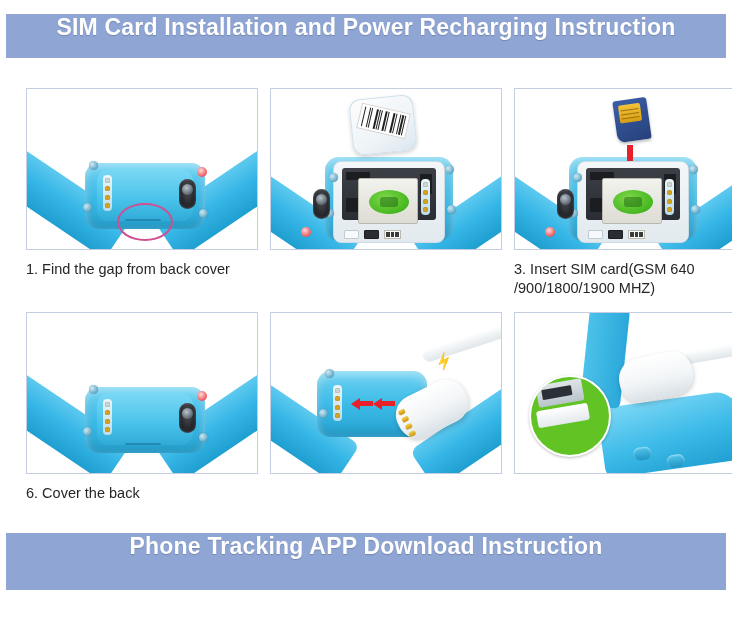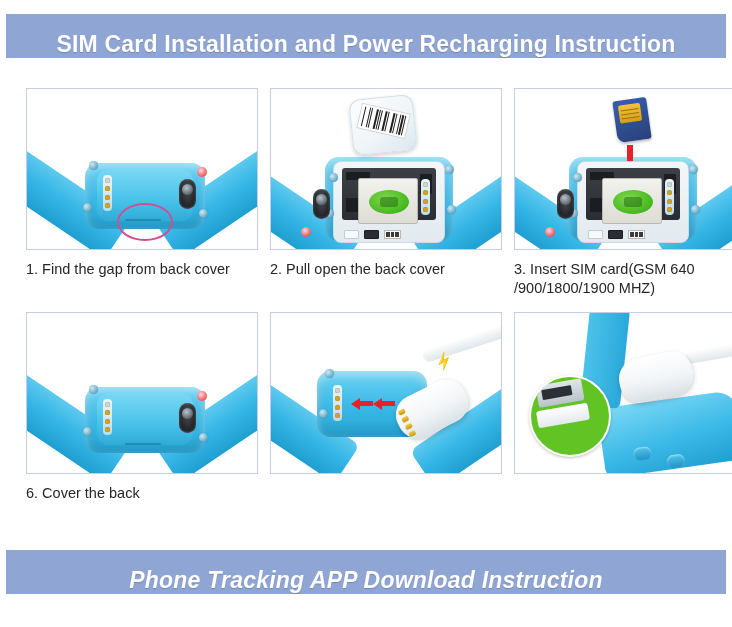--- a/index.html
+++ b/index.html
@@ -19,26 +19,26 @@
   .banner {
     position: absolute;
     left: 6px;
     width: 720px;
     background: #8fa5d4;
     color: #ffffff;
     font-size: 23px;
     font-weight: bold;
     letter-spacing: 0.2px;
     display: flex;
-    align-items: flex-end;
+    align-items: flex-start;
     justify-content: center;
     text-shadow: 0 1px 1px rgba(0,0,0,0.18);
   }
   #banner-top { top: 14px; height: 44px; }
-  #banner-bottom { top: 550px; height: 44px; font-style: italic; }
+  #banner-bottom { top: 533px; height: 57px; }
 
   .grid {
     position: absolute;
     left: 6px;
     top: 88px;
     width: 720px;
     margin-left: 20px;
   }
 
   .row {
@@ -492,21 +492,20 @@
           <div class="sensor" style="left:42px; top:100px;"></div>
           <div class="red-dot" style="left:30px; top:138px;"></div>
           <div class="pogo-strip" style="left:150px; top:90px;">
             <div class="pogo-dot silver"></div>
             <div class="pogo-dot"></div>
             <div class="pogo-dot"></div>
             <div class="pogo-dot"></div>
           </div>
         </div>
       </div>
-      <div class="caption">2. Pull open the back cover</div>
     </div>
 
     <div class="cell">
       <div class="panel">
         <div class="scene">
           <div class="band-left" style="top:72px; width:130px; left:-30px;"></div>
           <div class="band-right" style="top:72px; width:130px; right:-30px;"></div>
           <div class="case-body" style="left:54px; top:68px; width:128px; height:84px;"></div>
 
           <div class="sim-card" style="left:100px; top:10px;">

